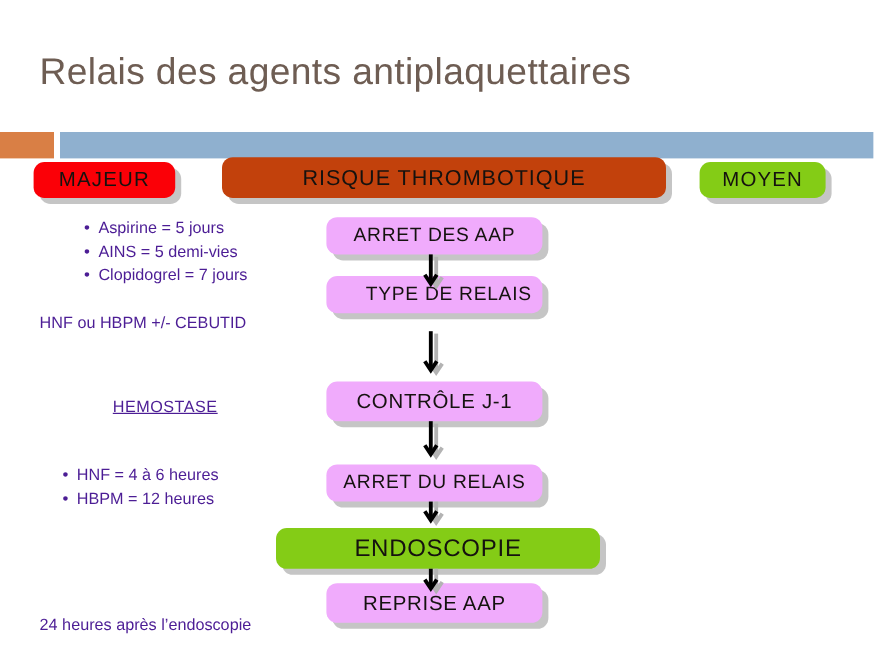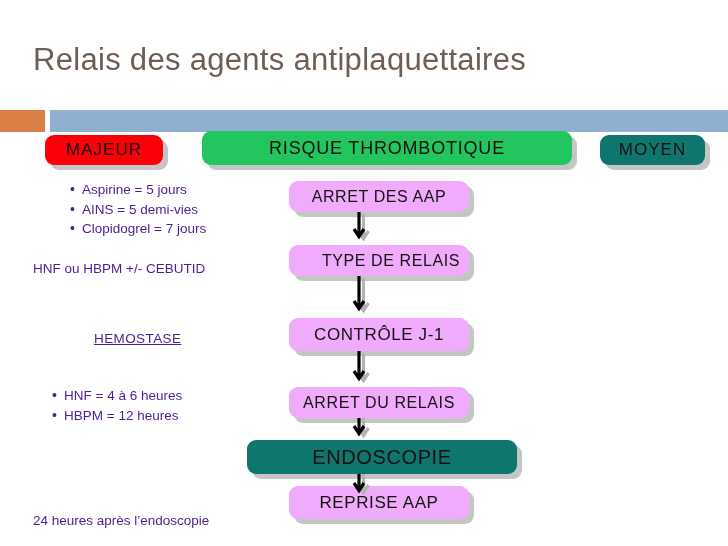--- a/index.html
+++ b/index.html
@@ -56,41 +56,40 @@
     display: flex;
     align-items: center;
     justify-content: center;
     border-radius: 9px;
     color: #15120f;
     font-size: 16px;
     letter-spacing: 0.6px;
     text-align: center;
     box-shadow: 5px 5px 0 0 rgba(150,150,150,0.55);
     font-family: "Liberation Sans", sans-serif;
-    margin-left: 17px;
   }
   .box.yellow   { background: #f0abfc; }
-  .box.orange   { background: #0f766e; }
+  .box.orange   { background: #84cc16; }
   .box.red      { background: #fb0007; }
-  .box.bluegray { background: #22c55e; }
+  .box.bluegray { background: #c2410c; }
 
   .box-majeur {
     left: 28px; top: 135px; width: 118px; height: 30px;
     font-size: 17px; letter-spacing: 1px;
   }
   .box-risque {
     left: 185px; top: 131px; width: 370px; height: 34px;
     font-size: 18px; letter-spacing: 0.8px;
   }
   .box-moyen {
     left: 583px; top: 135px; width: 105px; height: 30px;
     font-size: 17px; letter-spacing: 1px;
   }
   .box-arret-aap   { left: 272px; top: 181px; width: 180px; height: 31px; }
-  .box-type-relais { left: 272px; top: 245px; width: 180px; height: 31px; padding-left: 24px; }
+  .box-type-relais { left: 272px; top: 230px; width: 180px; height: 31px; padding-left: 24px; }
   .box-controle    { left: 272px; top: 318px; width: 180px; height: 33px; font-size: 17px; }
   .box-arret-relais{ left: 272px; top: 387px; width: 180px; height: 31px; }
   .box-endoscopie  { left: 230px; top: 440px; width: 270px; height: 34px; font-size: 20px; }
   .box-reprise     { left: 272px; top: 486px; width: 180px; height: 33px; font-size: 17px; }
 
   
   .arrow { position: absolute; width: 24px; }
   .arrow svg { display: block; overflow: visible; }
   .arr-1 { left: 350px; top: 212px; height: 33px; }
   .arr-2 { left: 350px; top: 276px; height: 42px; }

